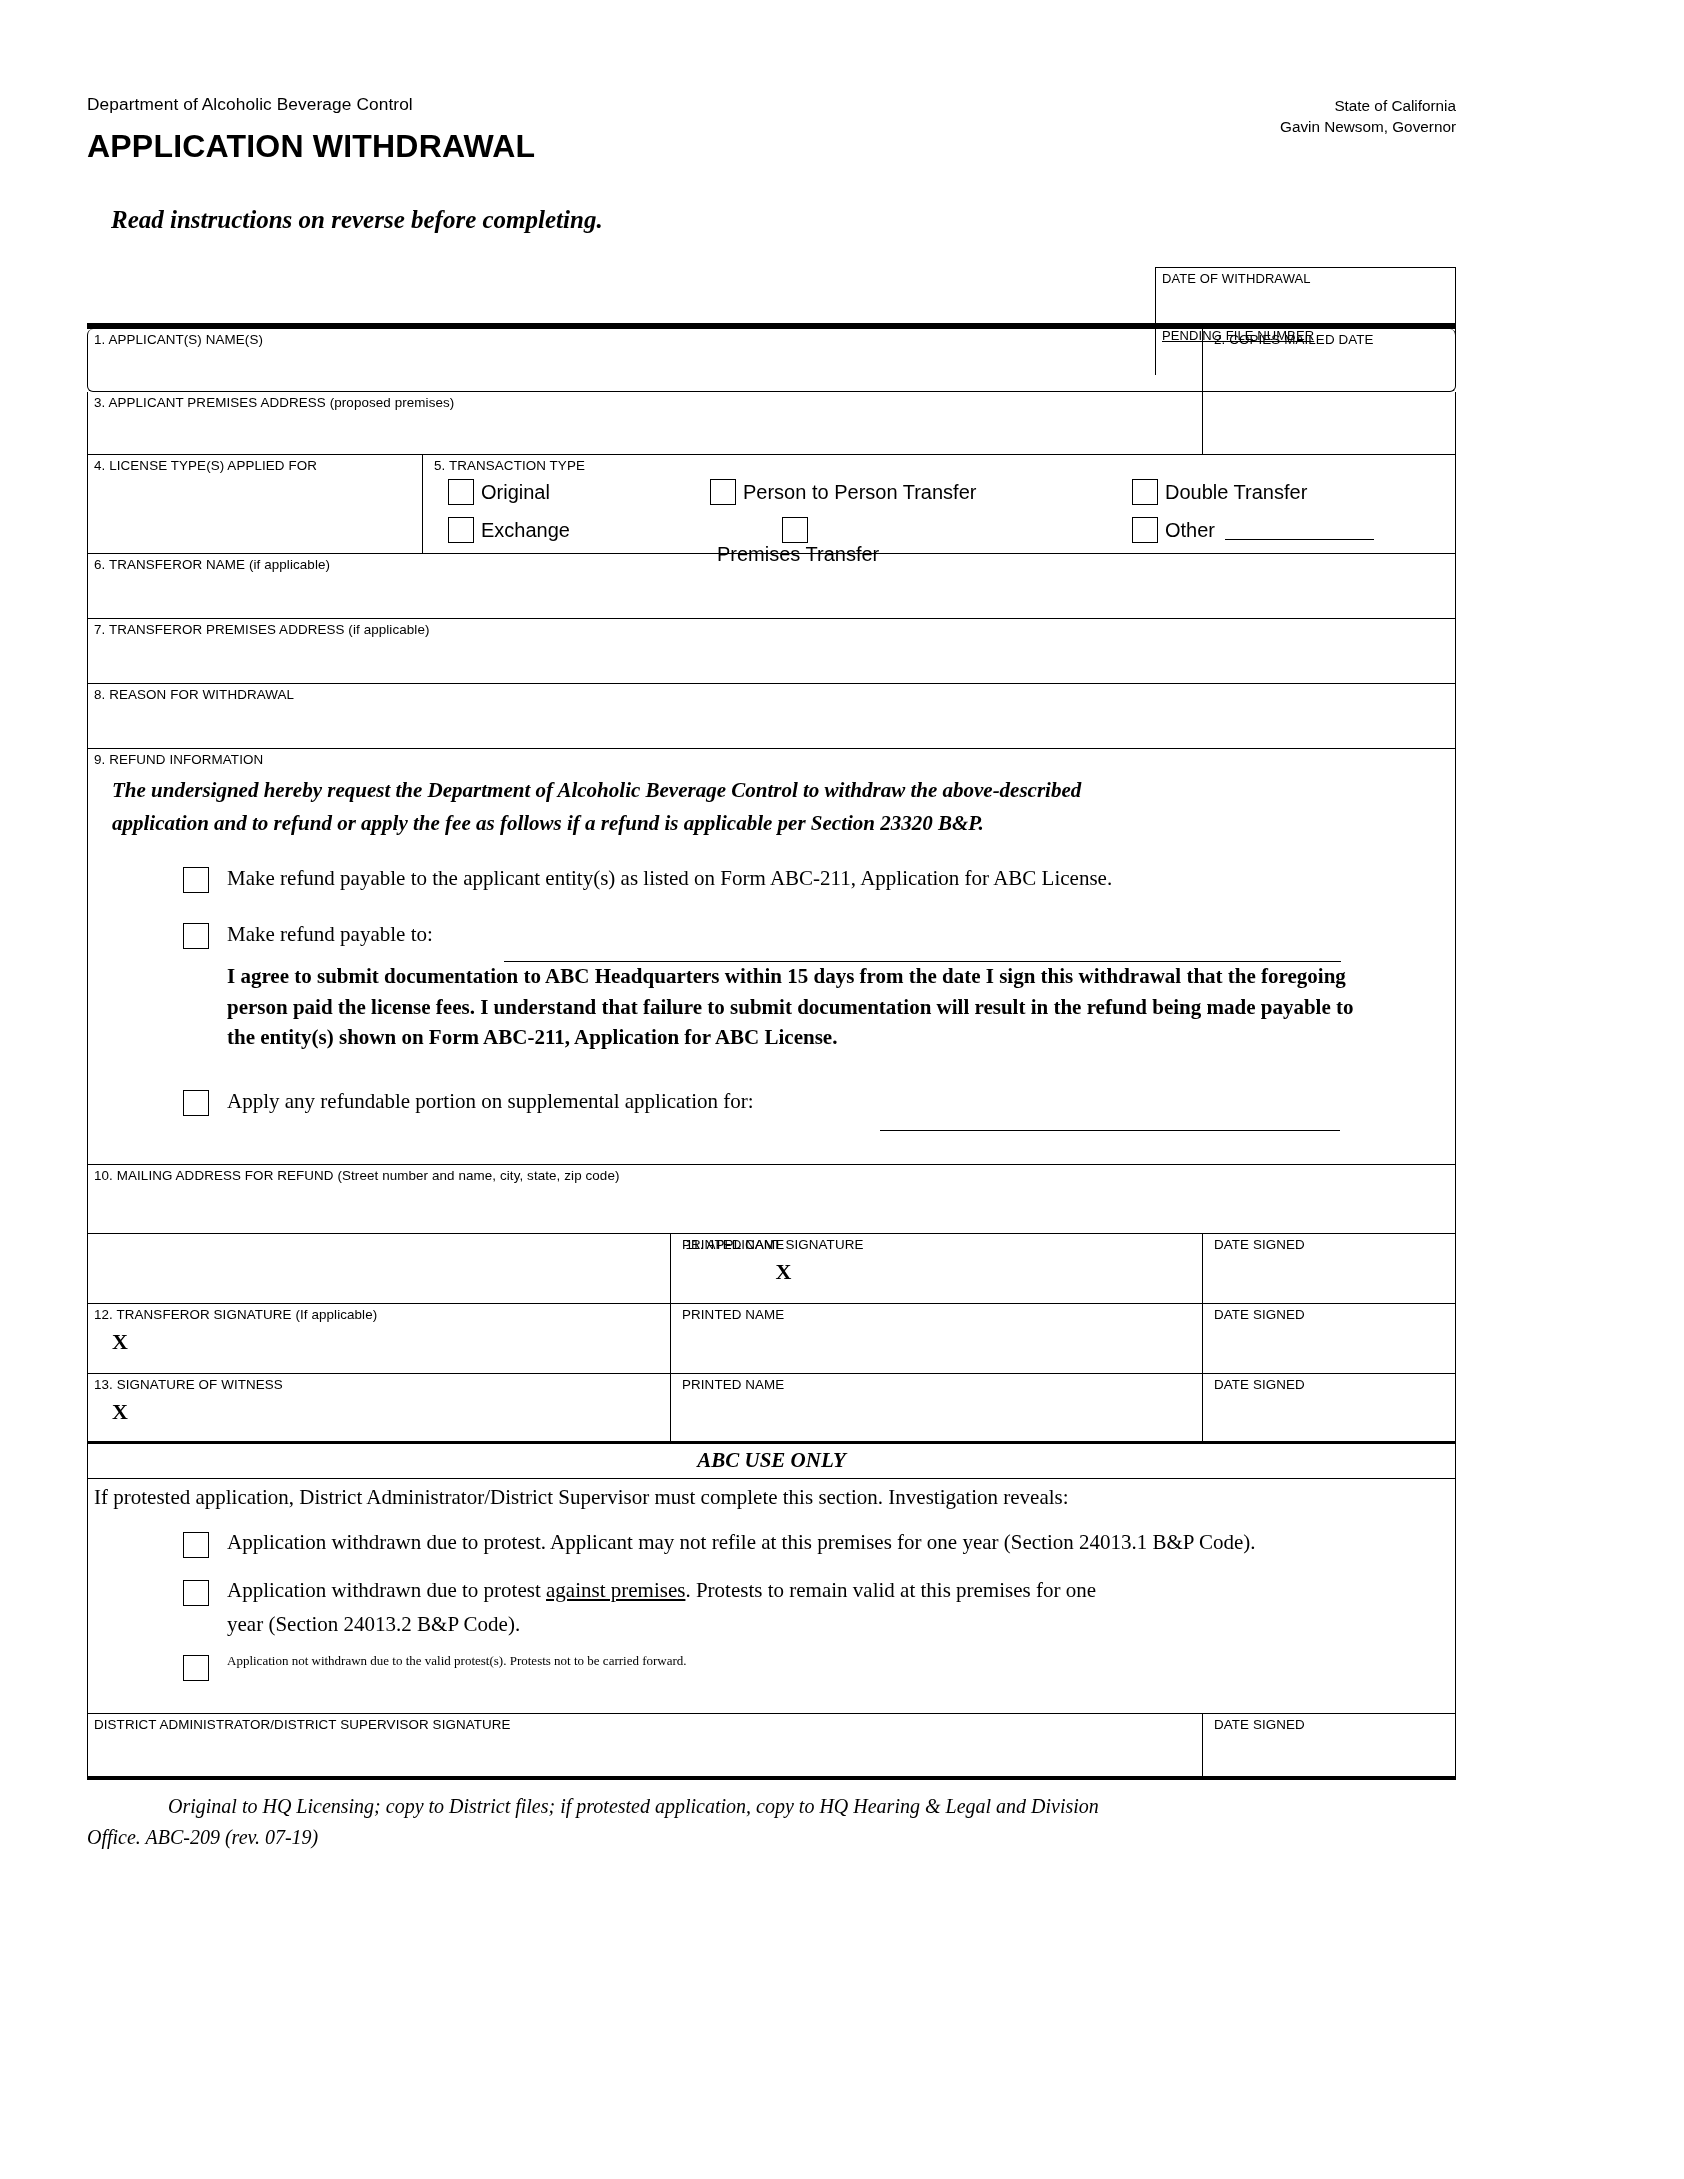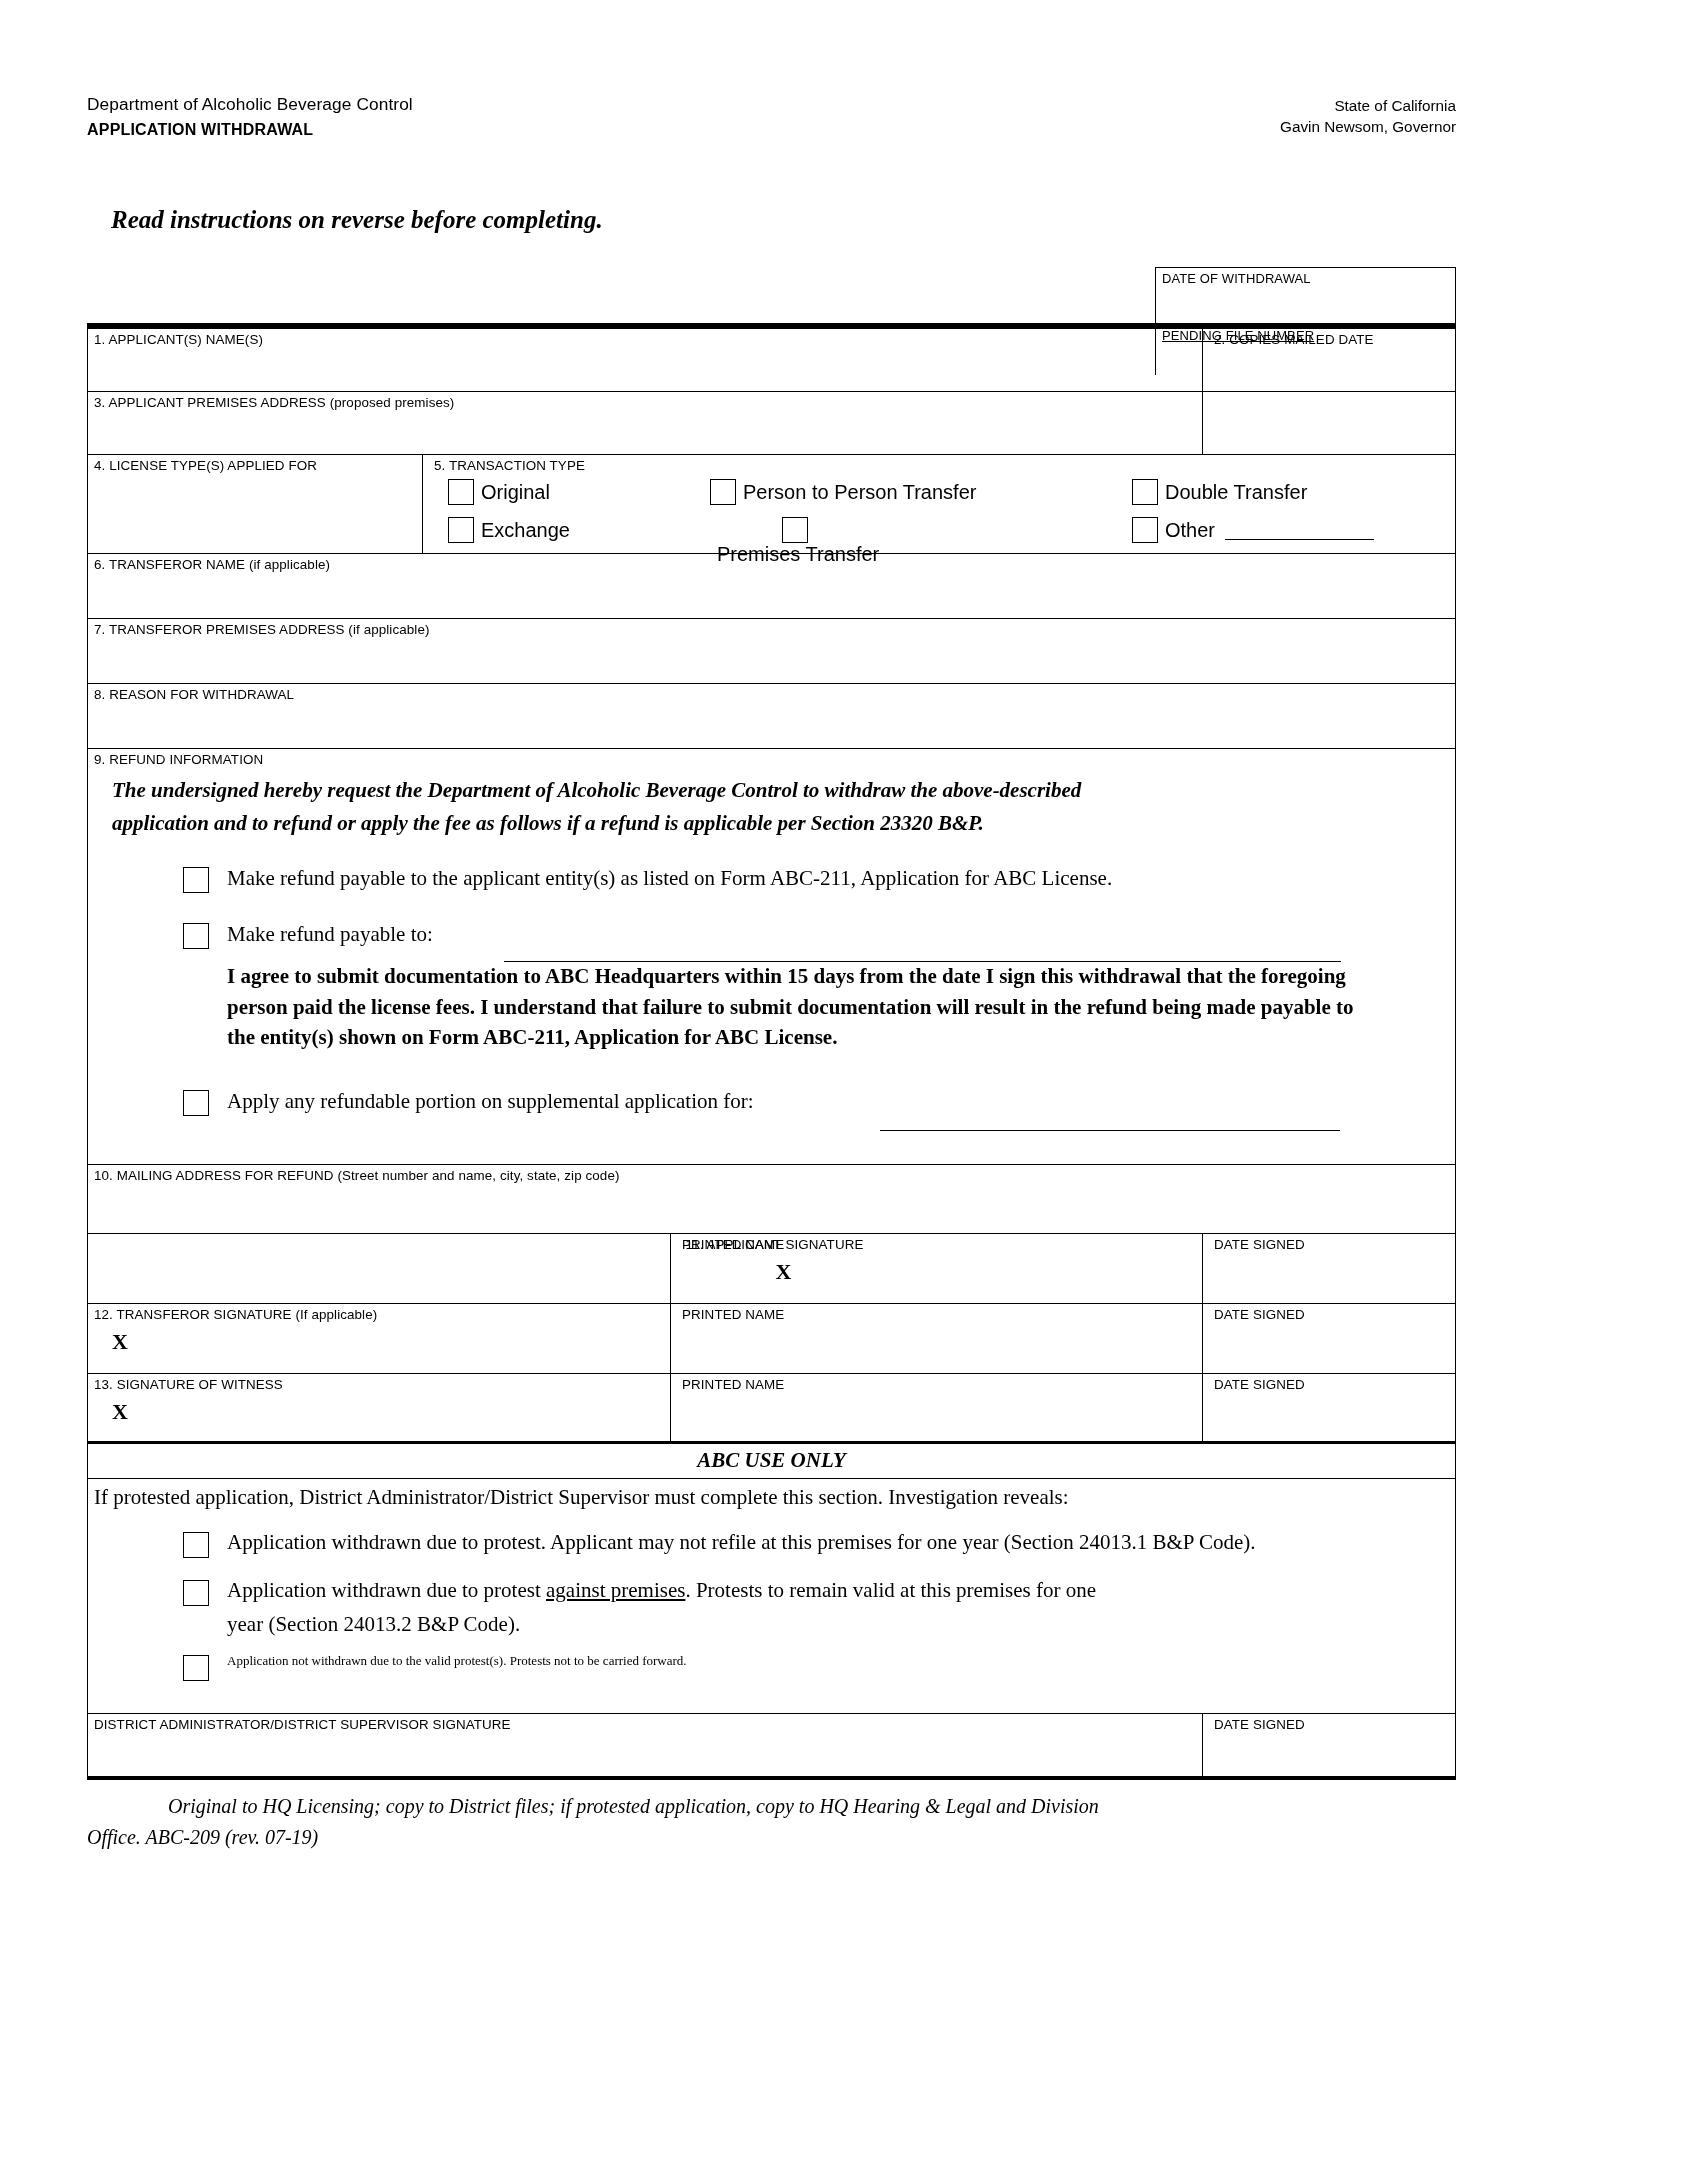--- a/index.html
+++ b/index.html
@@ -30,23 +30,23 @@
   
   .hdr {
     position: relative;
     height: 77px;
   }
   .dept {
     font-size: 17.3px;
     letter-spacing: 0.1px;
   }
   .title {
-    font-size: 16px;
+    font-size: 32px;
     font-weight: bold;
-    margin-top: 6px;
+    margin-top: 13px;
     letter-spacing: 0.2px;
   }
   .state-block {
     position: absolute;
     right: 0;
     top: 2px;
     text-align: right;
     font-size: 15.3px;
     line-height: 1.35;
   }
@@ -201,21 +201,21 @@
       </div>
       <div class="tr-box second">
         <div class="lbl lbl-sm">PENDING FILE NUMBER</div>
         <div class="lbl"></div>
       </div>
     </div>
   </div>
 
   <div class="row btk bbk" style="height:3px;"></div>
 
-  <div class="row bl br bb" style="height:63px;">
+  <div class="row bl br bb" style="height:63px;border-radius:6px;">
     <div class="cellline" style="left:1114px;"></div>
     <div class="lbl">1.  APPLICANT(S) NAME(S)</div>
     <div class="lbl"></div>
     <div style="position:absolute; left:1120px; top:0;">
       <div class="lbl">2.  COPIES MAILED DATE</div>
       <div class="lbl"></div>
     </div>
   </div>
 
   <div class="row bl br bb" style="height:63px;">

